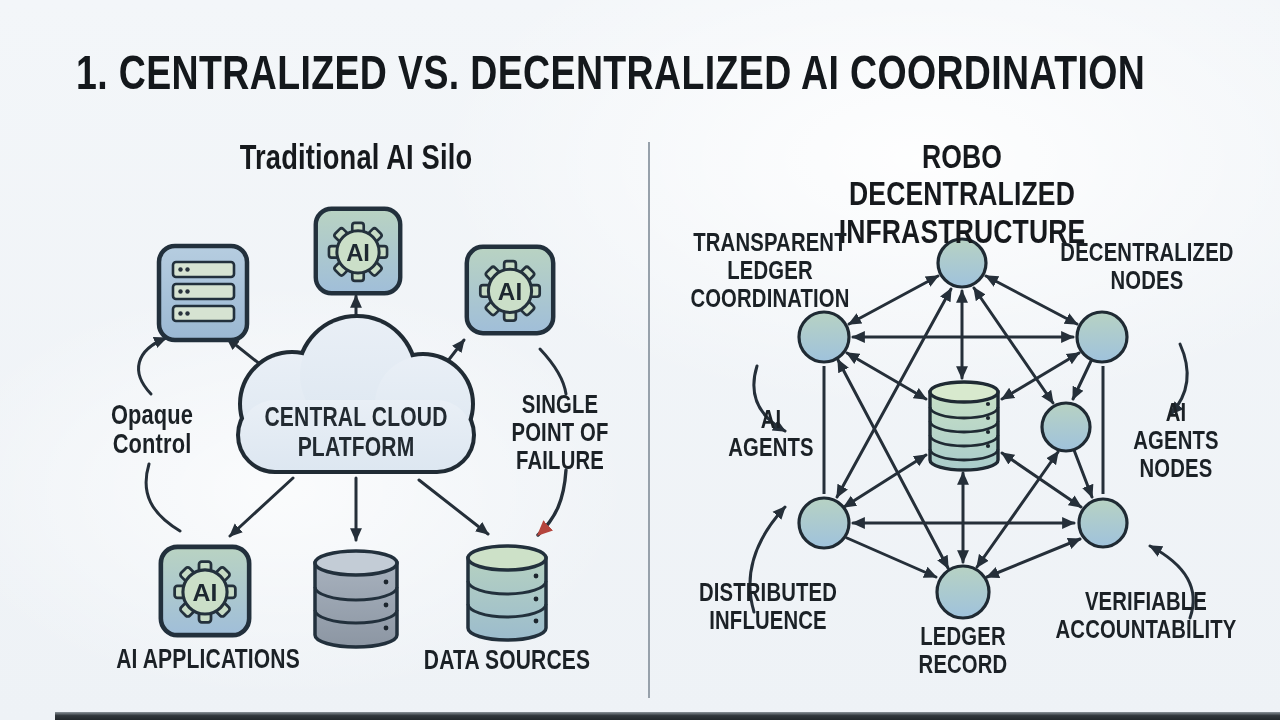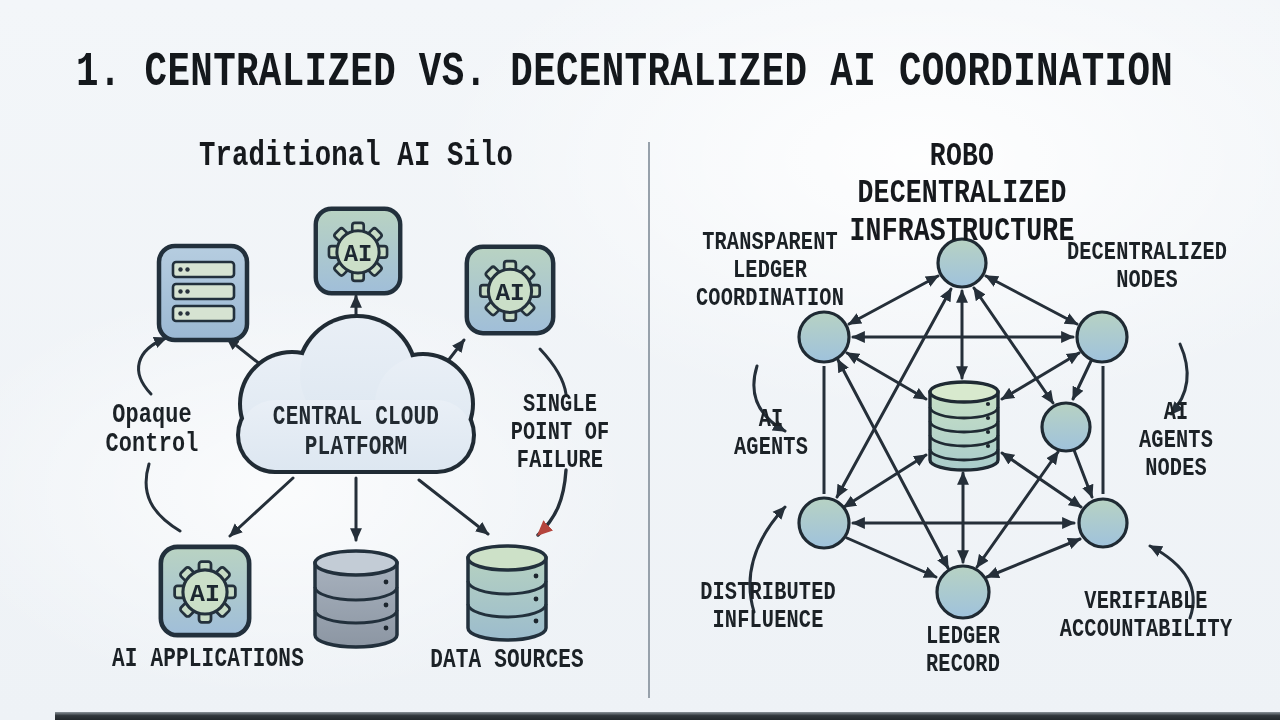--- a/index.html
+++ b/index.html
@@ -1,18 +1,18 @@
 <!DOCTYPE html>
 <html><head>
 <meta charset="utf-8">
 <style>
   html,body{margin:0;padding:0;background:#dfe3e8;}
   .stage{
     position:relative;width:1280px;height:720px;overflow:hidden;
-    font-family:Liberation Mono, monospace;
+    font-family:Liberation Sans, sans-serif;
     background:
       radial-gradient(820px 420px at 72% 22%, rgba(255,255,255,.9) 0%, rgba(255,255,255,0) 60%),
       radial-gradient(640px 380px at 22% 68%, rgba(255,255,255,.7) 0%, rgba(255,255,255,0) 55%),
       linear-gradient(180deg,#f3f6f9 0%,#eef2f6 100%);
   }
   .layer{position:absolute;left:0;top:0;}
   .title{
     position:absolute;left:76px;top:45px;font-size:48px;font-weight:bold;
     color:#14181c;white-space:nowrap;letter-spacing:.5px;
     transform:scaleX(.78);transform-origin:0 0;

